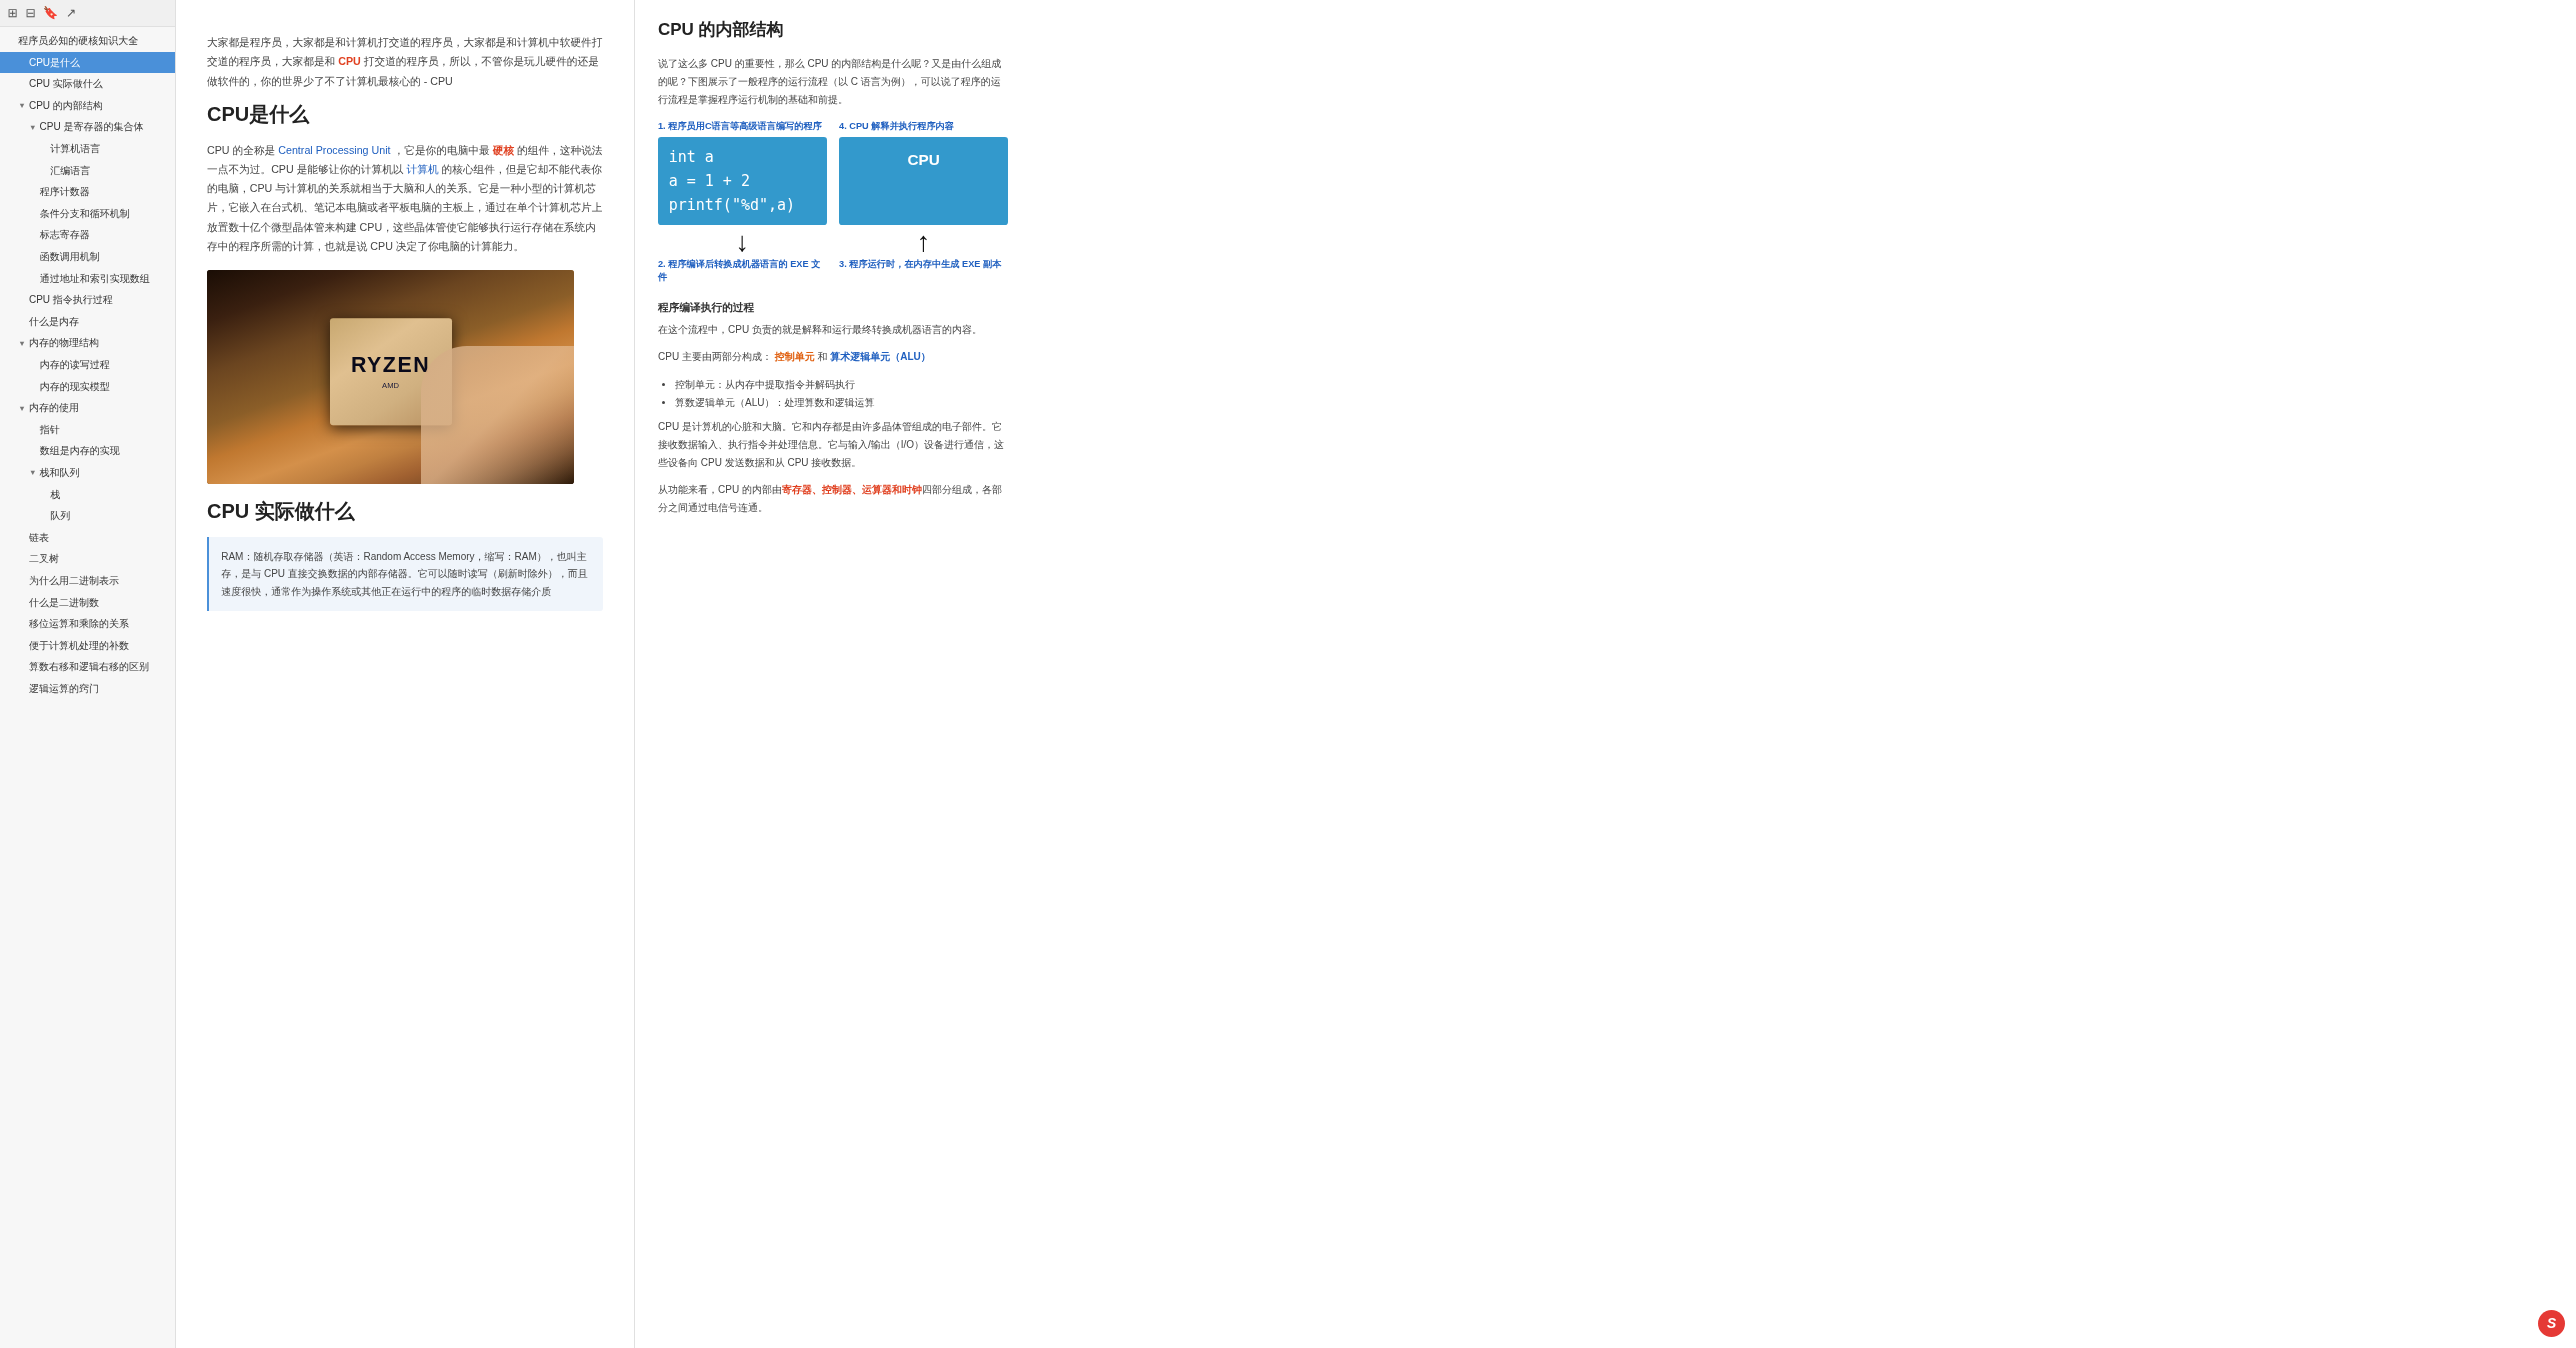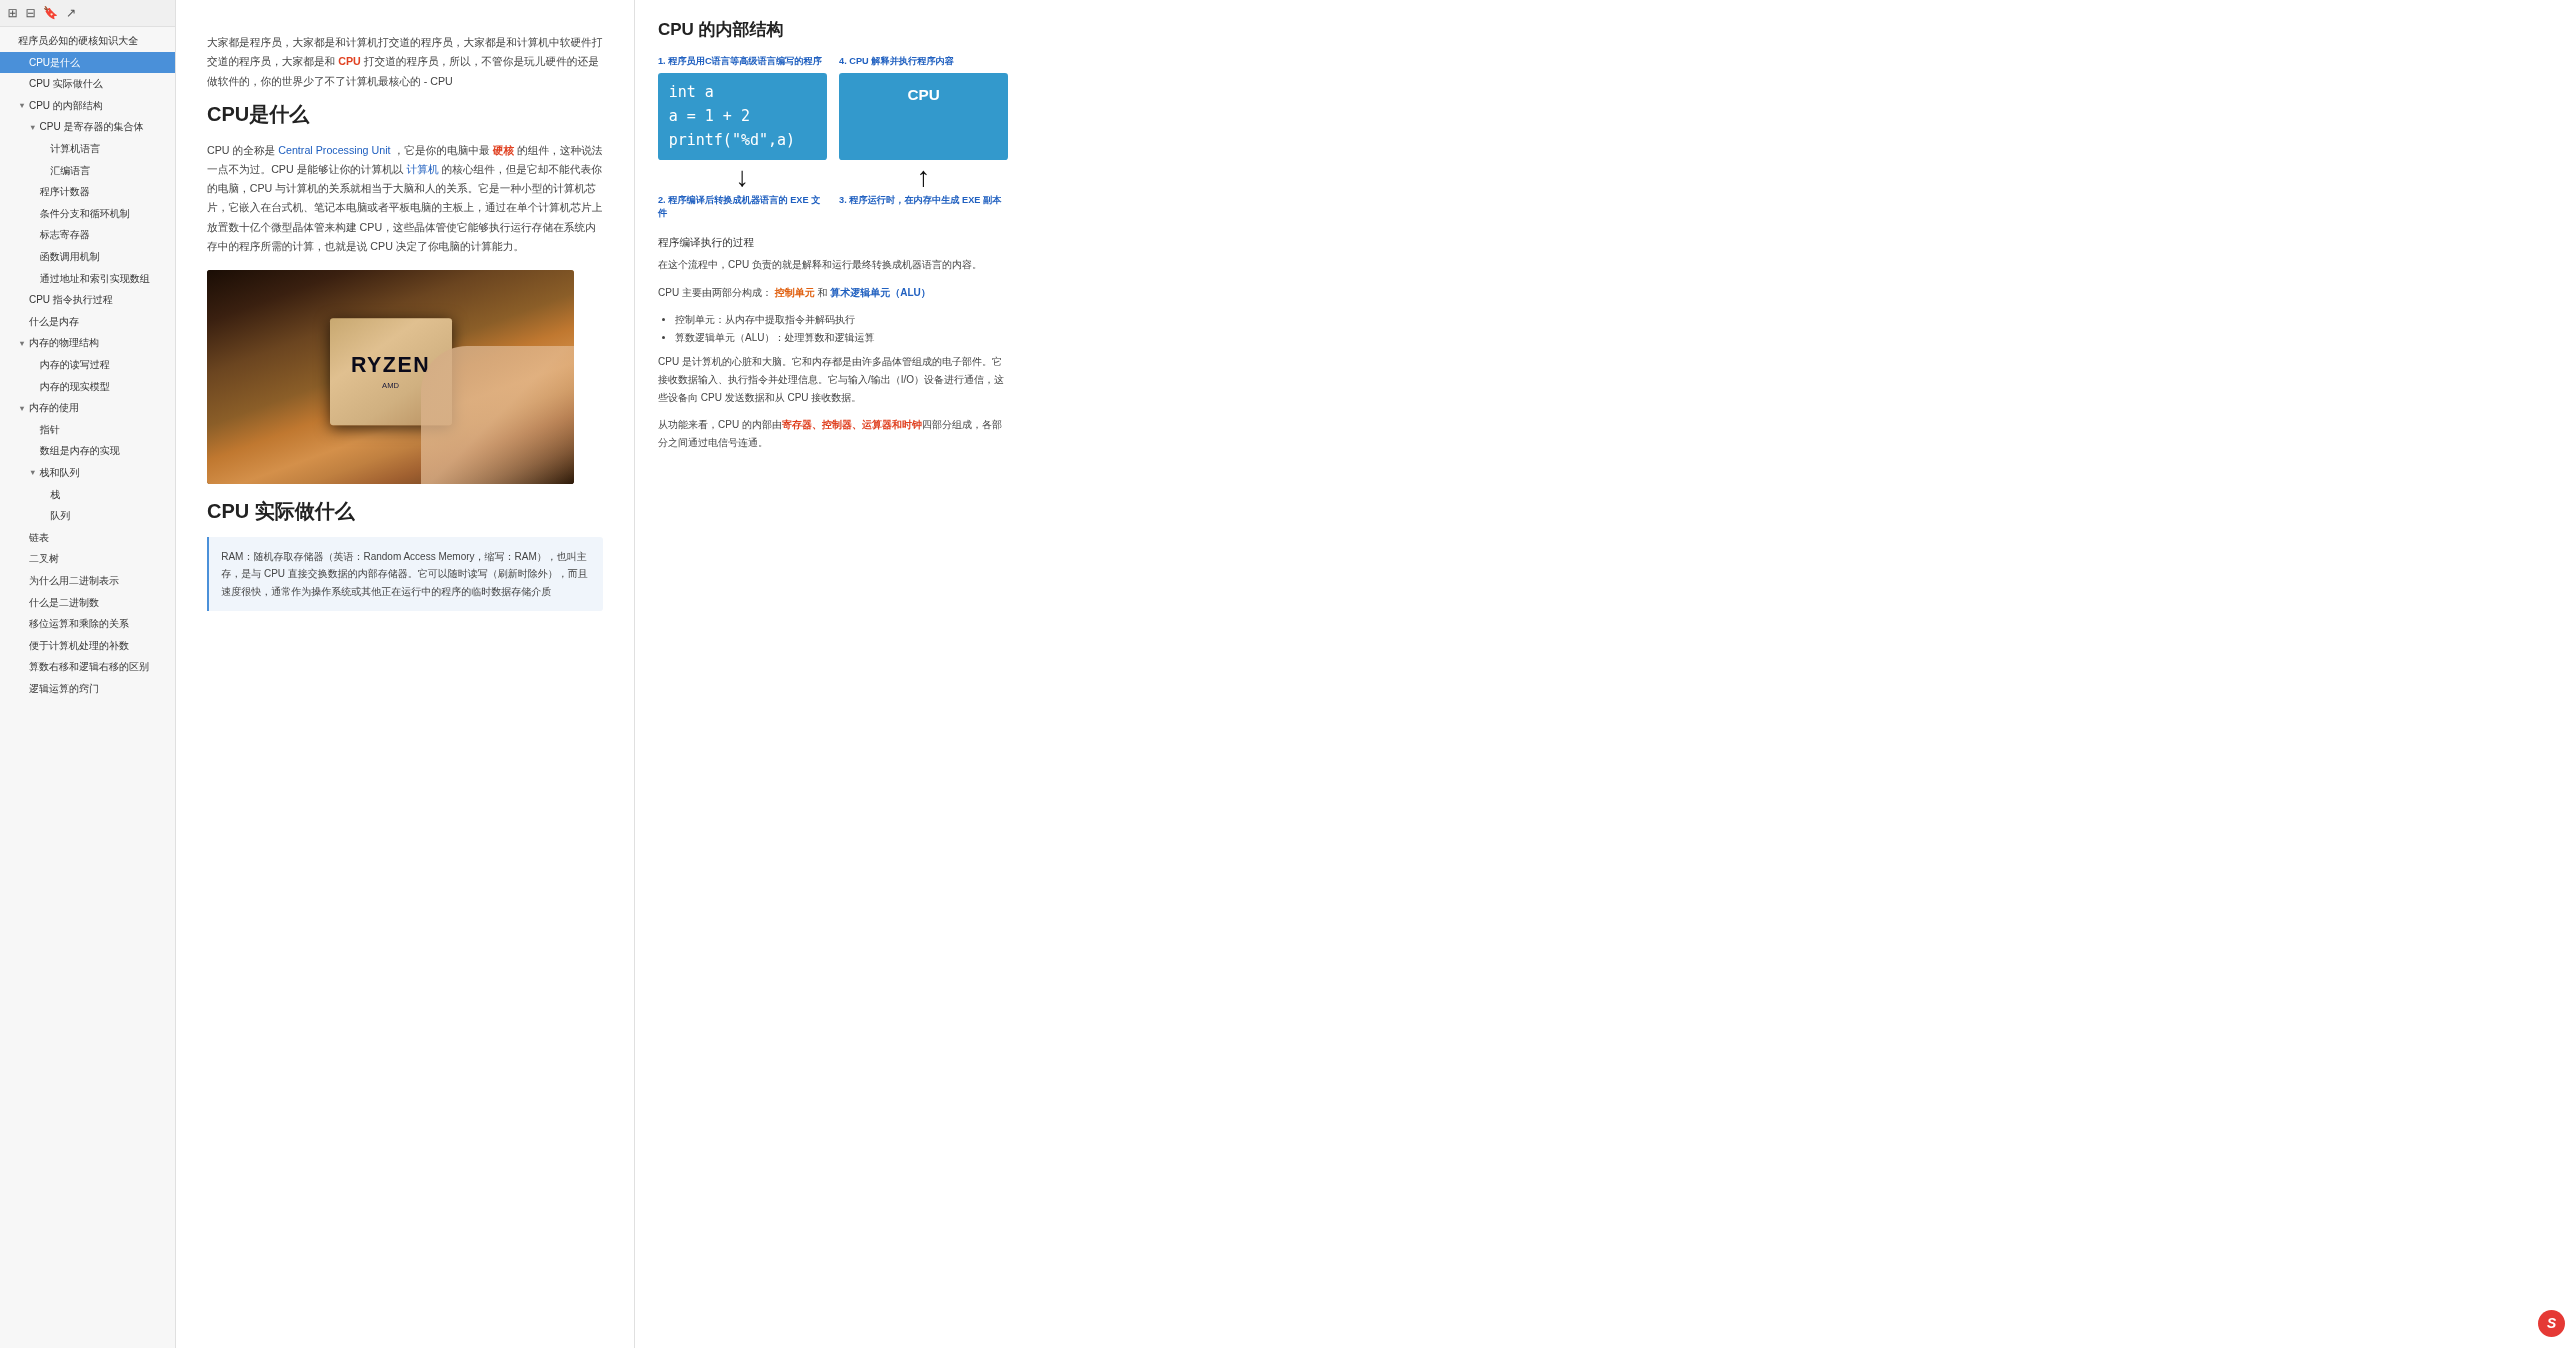--- a/index.html
+++ b/index.html
@@ -171,21 +171,21 @@
     .step-num {
       font-size: 9.2px;
       font-weight: bold;
       color: #2060c0;
       margin-bottom: 4.6px;
     }
 
     
     .section-title {
       font-size: 10.7px;
-      font-weight: normal;
+      font-weight: bold;
       color: #333;
       margin: 12.2px 0 6.1px;
     }
     .highlight-orange { color: #e06010; font-weight: bold; }
     .highlight-blue { color: #2060c0; font-weight: bold; }
     ul.bullet-list {
       padding-left: 17px;
       margin: 6.1px 0;
     }
     ul.bullet-list li {
@@ -410,20 +410,21 @@
 
 
   <div class="blockquote-box">
     <span>RAM：随机存取存储器（英语：Random Access Memory，缩写：RAM），也叫主存，是与 CPU 直接交换数据的内部存储器。它可以随时读写（刷新时除外），而且速度很快，通常作为操作系统或其他正在运行中的程序的临时数据存储介质</span>
   </div>
 </div>
 
 <div class="right-panel">
   <h2>CPU 的内部结构</h2>
 
+  <p>说了这么多 CPU 的重要性，那么 CPU 的内部结构是什么呢？又是由什么组成的呢？下图展示了一般程序的运行流程（以 C 语言为例），可以说了程序的运行流程是掌握程序运行机制的基础和前提。</p>
 
   <div class="diagram-grid">
 
     <div>
       <div class="step-num">1. 程序员用C语言等高级语言编写的程序</div>
     </div>
     <div>
       <div class="step-num">4. CPU 解释并执行程序内容</div>
     </div>
 

